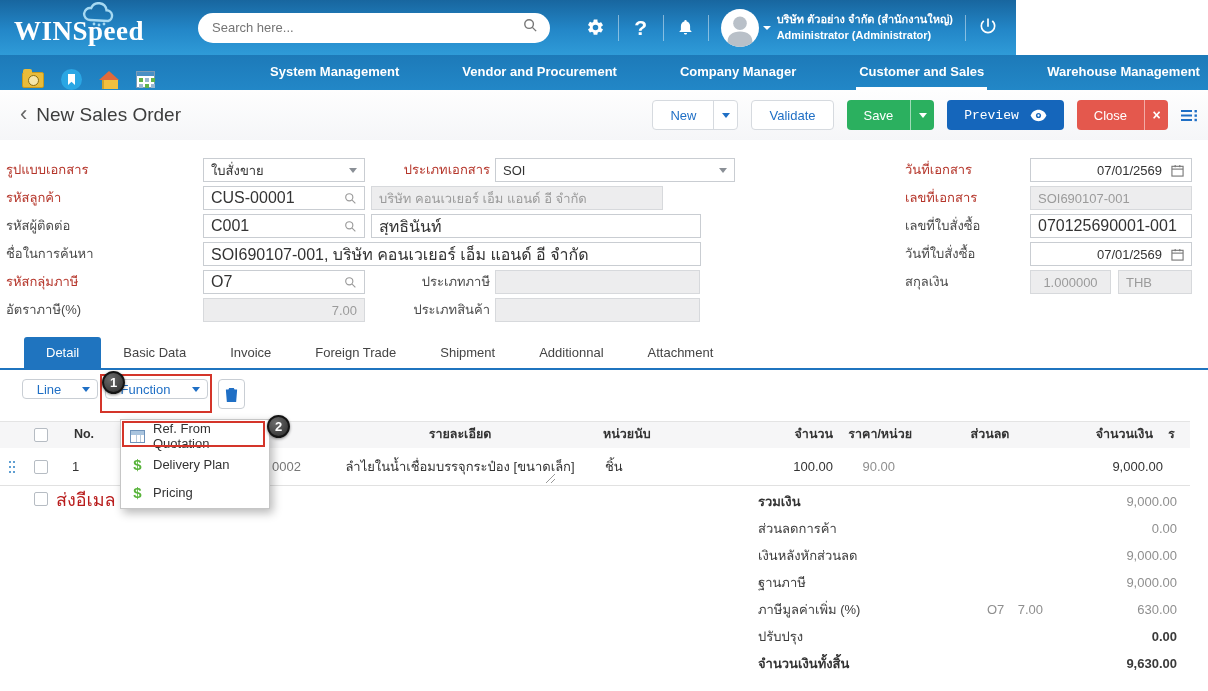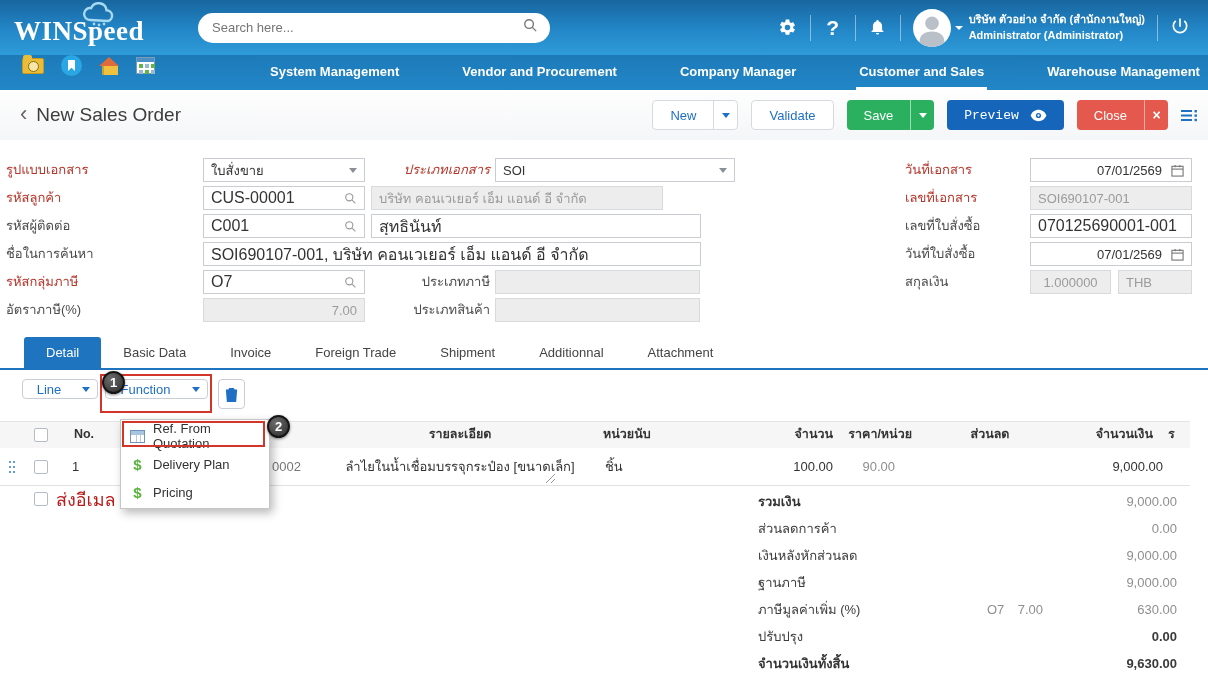--- a/index.html
+++ b/index.html
@@ -2,40 +2,40 @@
 <html><head>
 <meta charset="utf-8">
 <style>
   * { box-sizing: border-box; }
   html,body { margin:0; padding:0; }
   body {
     width:1208px; height:691px; position:relative; overflow:hidden;
     background:#fff; font-family:"Liberation Sans","DejaVu Sans",sans-serif;
   }
   
-  .topbar { position:absolute; left:0; top:0; width:1208px; height:55px;
+  .topbar { position:absolute; left:0; top:0; width:1016px; height:55px;
     background:linear-gradient(180deg,#18669f 0%,#2387c8 55%,#2f9bd8 100%);
     display:flex; align-items:center; }
   .logo { margin-left:14px; position:relative; color:#fff;
     font-family:"Liberation Serif","DejaVu Serif",serif; font-weight:bold; font-size:27px; letter-spacing:.5px; padding-top:8px; }
   .cloud { position:absolute; left:64px; top:-6px; }
   .search-pill { margin-left:54px; width:352px; height:30px; background:#fff; border-radius:16px;
     display:flex; align-items:center; padding:0 12px; }
   .search-pill input { flex:1; border:0; outline:0; font-size:13px; color:#555; background:transparent; }
   .topright { margin-left:auto; display:flex; align-items:center; margin-right:10px; color:#fff; }
   .topic { width:44px; display:flex; align-items:center; justify-content:center; cursor:pointer; }
   .qmark { font-size:21px; font-weight:bold; color:#fff; }
   .vsep { width:1px; height:26px; background:rgba(255,255,255,.45); }
   .avatar { width:38px; height:38px; border-radius:50%; background:#fff; overflow:hidden; margin:0 2px 0 12px; flex:none; }
   .chev-dn { width:0; height:0; border:4px solid transparent; border-top-color:#fff; margin:4px 4px 0 2px; }
   .userinfo { font-size:11px; font-weight:bold; line-height:1.4; margin:0 12px 0 2px; max-width:200px; }
   .powerwrap { margin:0 8px 0 12px; }
   
   .navbar { position:absolute; left:0; top:55px; width:1208px; height:35px;
-    background:linear-gradient(180deg,#1d7ab9,#2287c7); display:flex; align-items:flex-start;gap:37px; }
+    background:linear-gradient(180deg,#1d7ab9,#2287c7); display:flex; align-items:flex-end;gap:37px; }
   .qicons { display:flex; align-items:center; gap:17px; margin-left:22px; }
   .navsep { width:1px; height:24px; background:rgba(255,255,255,.7); margin:0 12px 0 16px; }
   .nav-item { color:#fff; font-size:13px; font-weight:bold; padding:0 13px; height:35px; line-height:34px; position:relative; cursor:pointer; white-space:nowrap; }
   .nav-item.active::after { content:""; position:absolute; left:10px; right:10px; bottom:0; height:3px; background:#fff; }
   
   .i-folder { width:22px; height:16px; background:#e9bc3a; border-radius:2px; position:relative; border:1px solid #c69a20; }
   .i-folder::before { content:""; position:absolute; left:0; top:-4px; width:9px; height:4px; background:#e9bc3a; border-radius:2px 2px 0 0; }
   .i-folder::after { content:""; position:absolute; left:5px; top:2px; width:9px; height:9px; border:1.5px solid #8a6d12; border-radius:50%; background:#f6e6a8; }
   .i-bookmark { width:21px; height:21px; border-radius:50%; background:#2aa6e4; position:relative; }
   .i-bookmark::after { content:""; position:absolute; left:7px; top:5px; width:7px; height:11px; background:#fff;
@@ -257,21 +257,21 @@
         </svg>
     </span>
   </div>
 </div>
 
 <span class="lbl req" style="left:6px;top:158px;">รูปแบบเอกสาร</span>
 <div class="fld" style="left:203px;top:158px;width:162px;">
   <span>ใบสั่งขาย</span>
   <span class="caret gray"></span>
 </div>
-<span class="lbl req ra" style="left:395px;top:158px;width:95px;font-style:italic;">ประเภทเอกสาร</span>
+<span class="lbl req ra" style="left:395px;top:158px;width:95px;">ประเภทเอกสาร</span>
 <div class="fld" style="left:495px;top:158px;width:240px;">
   <span>SOI</span>
   <span class="caret gray"></span>
 </div>
 <span class="lbl req" style="left:905px;top:158px;">วันที่เอกสาร</span>
 <div class="fld date" style="left:1030px;top:158px;width:162px;">
   <span>07/01/2569</span>
   <span style="display:flex;">
     <svg width="13" height="13" viewBox="0 0 14 14" fill="none" stroke="#777" stroke-width="1.2">
         <rect x="1" y="2.5" width="12" height="10.5"></rect>

